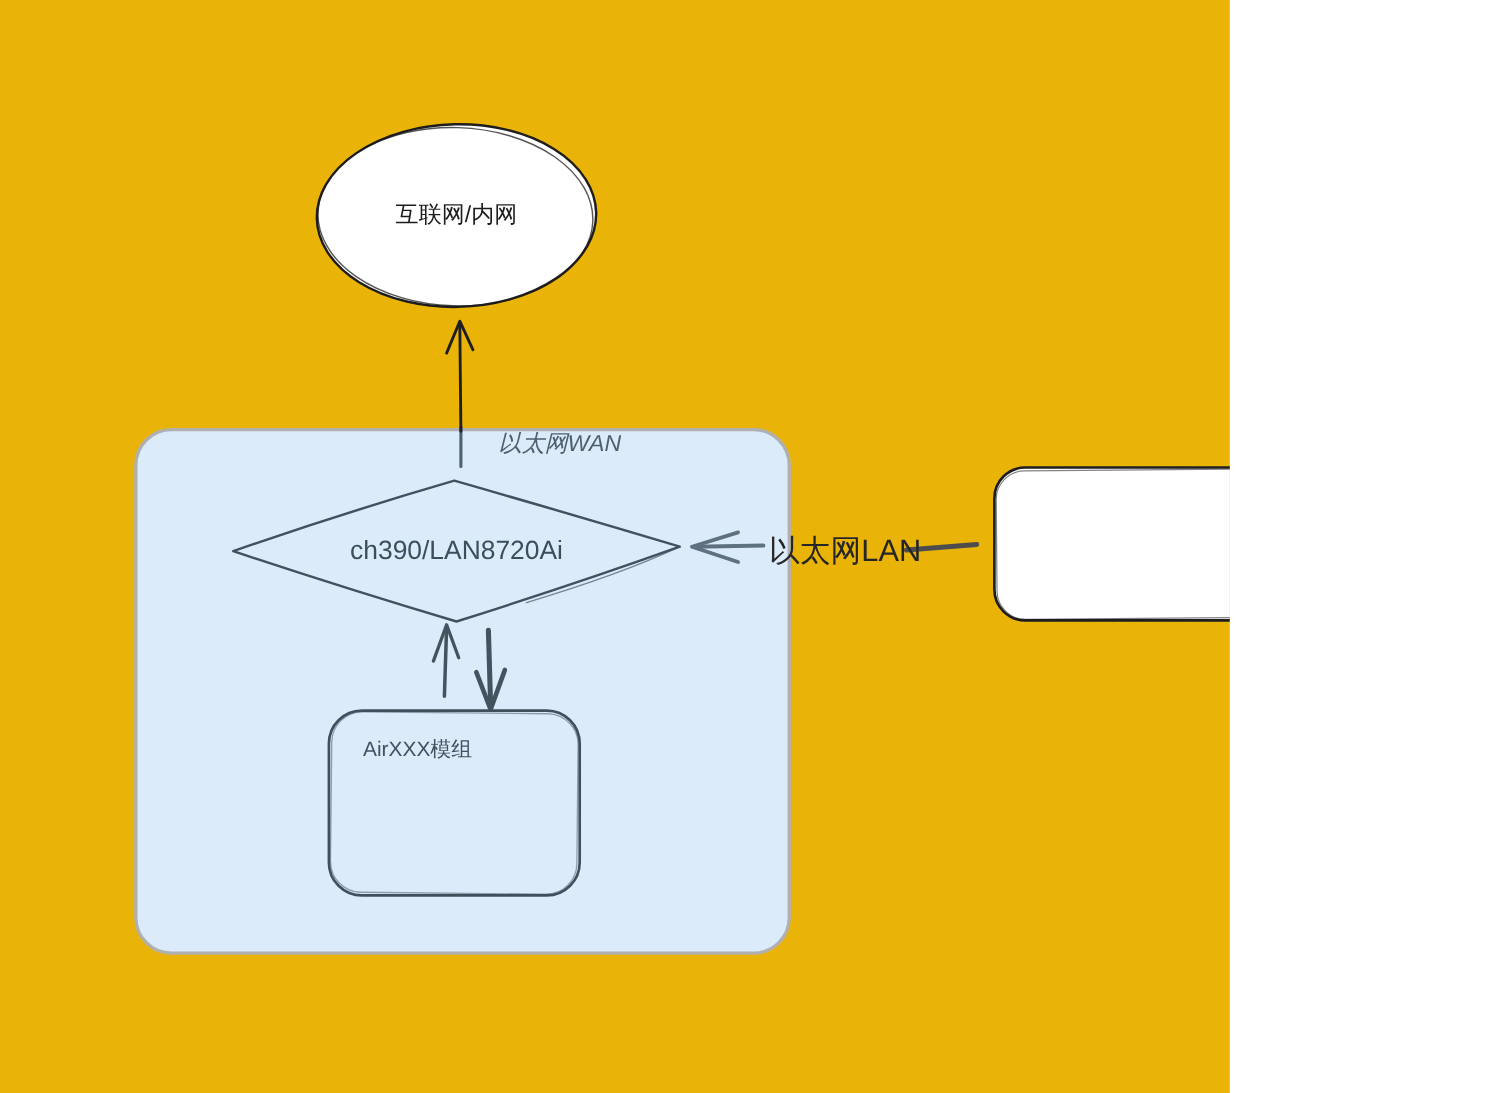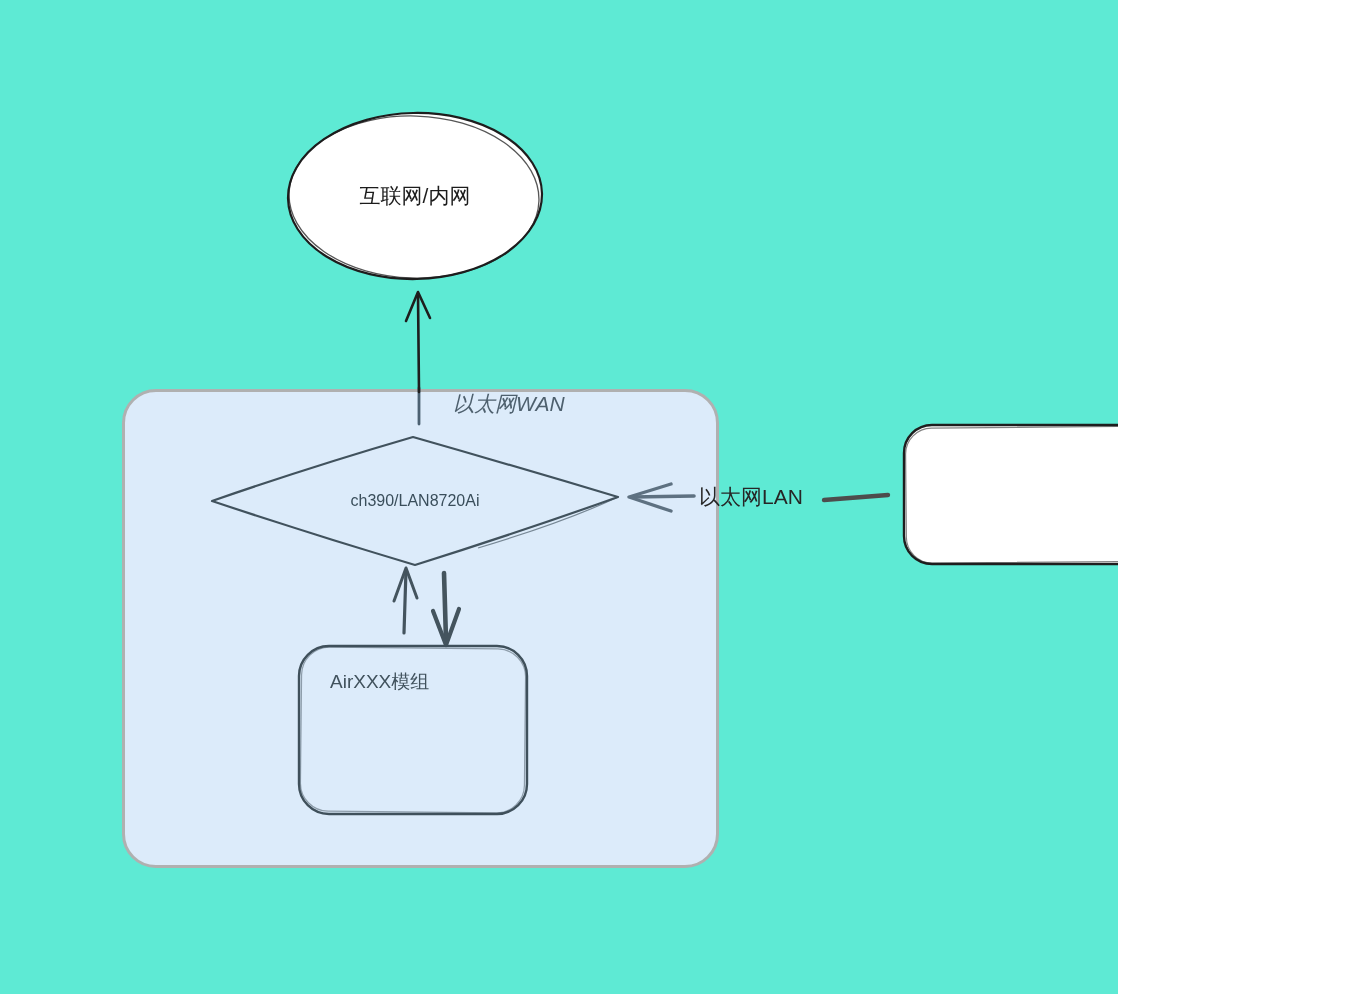--- a/index.html
+++ b/index.html
@@ -4,21 +4,21 @@
 <style>
   html, body {
     margin: 0;
     padding: 0;
     background: #ffffff;
   }
   .canvas {
     position: relative;
     width: 1118px;
     height: 994px;
-    background: #5eead4;
+    background: #eab308;
     overflow: hidden;
     font-family: "Liberation Sans", "DejaVu Sans", sans-serif;
   }
   .container-box {
     position: absolute;
     left: 122px;
     top: 389px;
     width: 597px;
     height: 479px;
     background: #dcebfa;
@@ -47,29 +47,29 @@
   .internet-label {
     left: 288px; top: 113px; width: 254px; height: 166px;
     font-size: 21px; color: #1c1c1c;
   }
   .wan-label {
     left: 453px; top: 391px;
     font-size: 21px; color: #4e606e; font-style: italic;
   }
   .diamond-label {
     left: 212px; top: 437px; width: 406px; height: 128px;
-    font-size: 16px; color: #3a4e5b;
+    font-size: 24px; color: #3a4e5b;
   }
   .module-label {
     left: 330px; top: 671px;
     font-size: 19px; color: #41525d;
   }
   .lan-label {
     left: 699px; top: 484px;
-    font-size: 21px; color: #262626;
+    font-size: 28px; color: #262626;
   }
   .devices-label {
     left: 904px; top: 425px; width: 303px; height: 139px;
     font-size: 24px; color: #1c1c1c;
   }
 </style>
 </head>
 <body>
 
 <div class="canvas">

